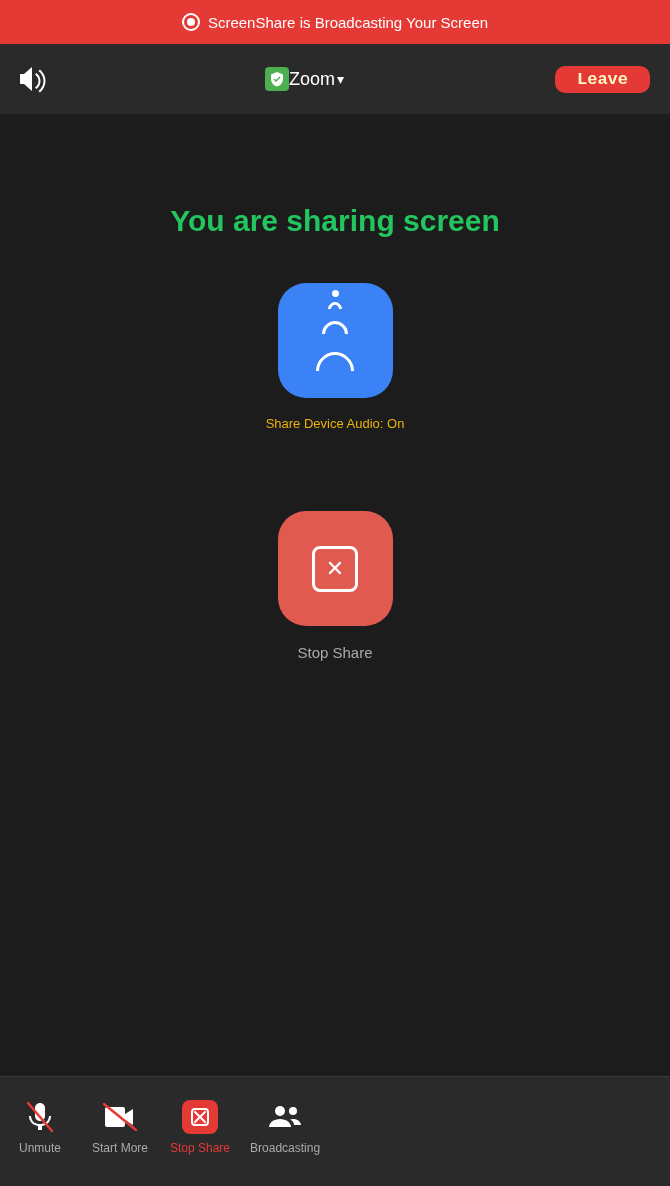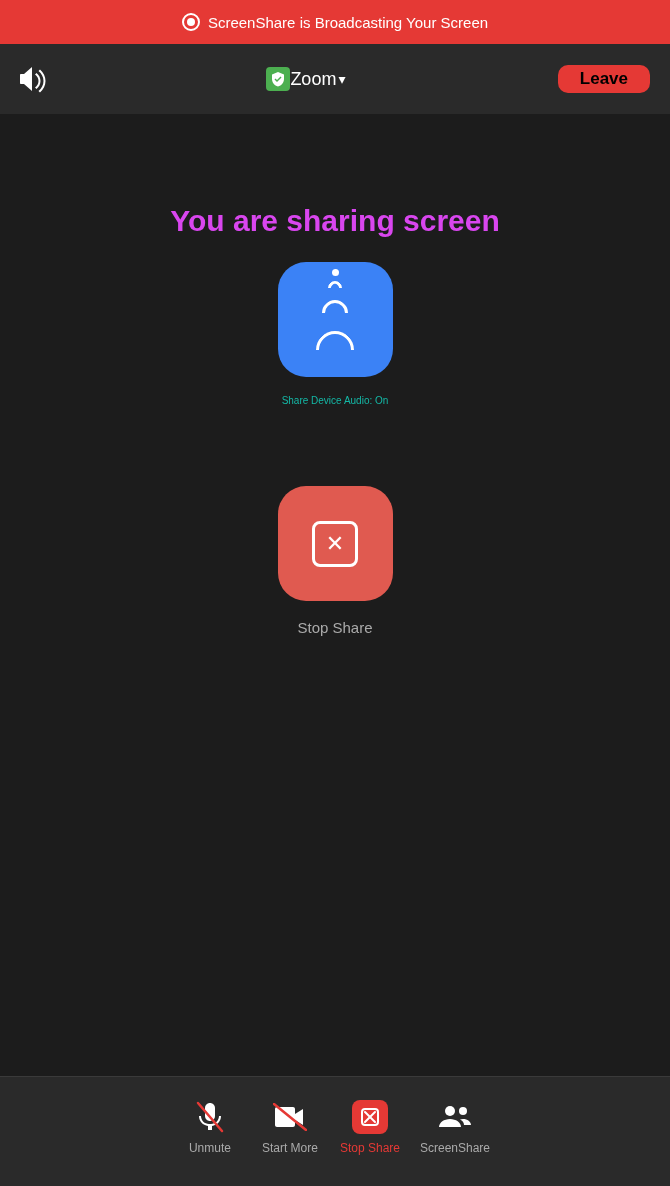--- a/index.html
+++ b/index.html
@@ -78,45 +78,46 @@
       font-size: 13px;
       color: white;
     }
     .chevron {
       color: white;
       font-size: 14px;
       margin-left: 2px;
     }
     .leave-button {
       background: #e53935;
-      color: #000000;
+      color: #fef9c3;
       border: none;
       border-radius: 10px;
       padding: 4px 22px;
       font-size: 17px;
       font-weight: 600;
       cursor: pointer;
+      font-family: Liberation Mono, monospace;
     }
 
     
     .main-content {
       width: 100%;
       background: #1c1c1c;
       display: flex;
       flex-direction: column;
       align-items: center;
       padding-top: 90px;
     }
 
     .sharing-title {
-      color: #d946ef;
+      color: #22c55e;
       font-size: 30px;
       font-weight: 700;
       text-align: center;
-      margin-bottom: 24px;
+      margin-bottom: 45px;
     }
 
     
     .audio-button-wrap {
       display: flex;
       flex-direction: column;
       align-items: center;
       gap: 18px;
       margin-bottom: 80px;
     }
@@ -148,22 +149,22 @@
     .wifi-arc-2 { width: 26px; height: 26px; }
     .wifi-arc-3 { width: 38px; height: 38px; }
     .wifi-dot {
       width: 7px;
       height: 7px;
       background: white;
       border-radius: 50%;
       margin-top: -2px;
     }
     .audio-label {
-      color: #14b8a6;
-      font-size: 10px;
+      color: #eab308;
+      font-size: 13px;
       text-align: center;
     }
 
     
     .stop-share-wrap {
       display: flex;
       flex-direction: column;
       align-items: center;
       gap: 18px;
     }
@@ -202,21 +203,21 @@
     
     .bottom-bar {
       position: absolute;
       bottom: 0;
       left: 0;
       width: 100%;
       height: 110px;
       background: #2a2a2a;
       display: flex;
       align-items: center;
-      justify-content: center;
+      justify-content: flex-start;
       border-top: 1px solid #3a3a3a;
       padding-bottom: 10px;
     }
     .toolbar-item {
       display: flex;
       flex-direction: column;
       align-items: center;
       gap: 6px;
       cursor: pointer;
       padding: 8px 10px;
@@ -353,16 +354,16 @@
 
   <div class="toolbar-item">
     <div class="toolbar-icon participants-icon">
       <svg width="36" height="28" viewBox="0 0 36 28" fill="white" xmlns="http://www.w3.org/2000/svg">
         <circle cx="13" cy="8" r="5" fill="white"></circle>
         <path d="M2 24C2 19.6 7.1 16 13 16C18.9 16 24 19.6 24 24H2Z" fill="white"></path>
         <circle cx="26" cy="8" r="4" fill="white"></circle>
         <path d="M23 16.5C25.5 17.5 27 19.5 27 22H34C34 18.7 30.5 16 26 16C25 16 24 16.2 23 16.5Z" fill="white"></path>
       </svg>
     </div>
-    <span class="toolbar-label">ScreenShare</span>
+    <span class="toolbar-label">Broadcasting</span>
   </div>
 
 </div>
 
 </body></html>

